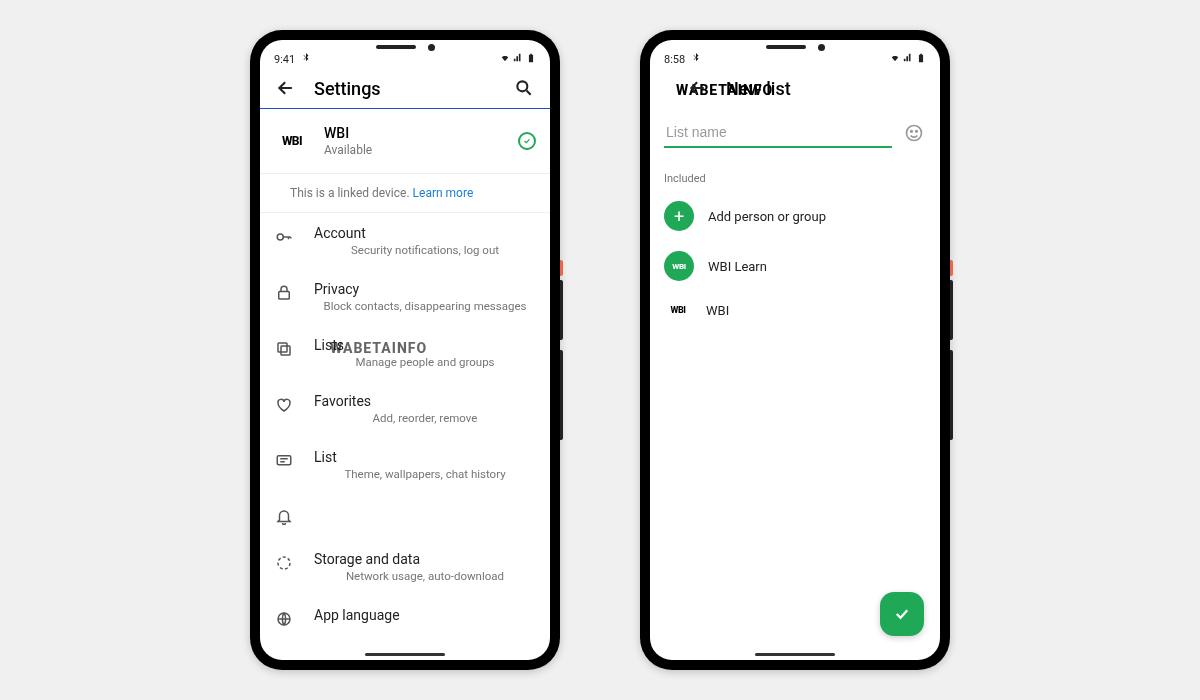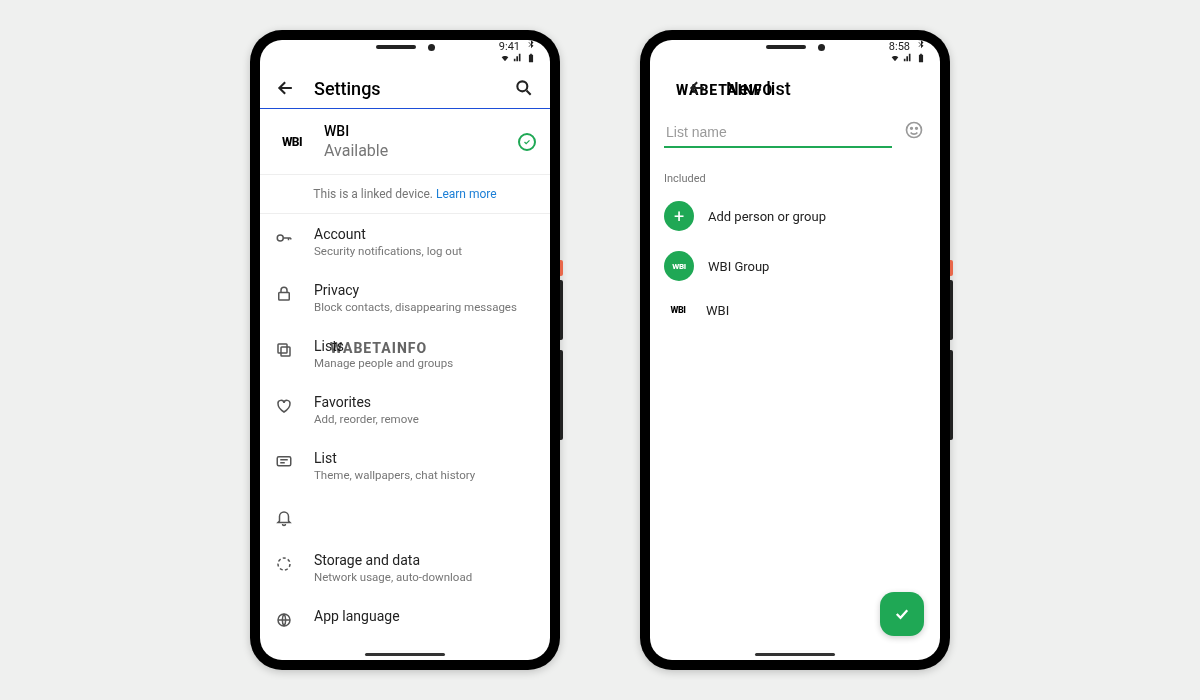--- a/index.html
+++ b/index.html
@@ -65,21 +65,20 @@
   .speaker { width: 40px; height: 4px; background: #222; border-radius: 2px; }
   .cam { width: 7px; height: 7px; background: #222; border-radius: 50%; }
   .status-bar {
     height: 28px;
     display: flex;
     justify-content: space-between;
     align-items: flex-end;
     padding: 0 14px 2px;
     font-size: 11px;
     color: #222;
-    flex-direction: column;
   }
   .status-left { display: flex; align-items: center; gap: 6px; }
   .status-right { display: flex; align-items: center; gap: 3px; }
   .mini-icon { width: 10px; height: 10px; display: inline-block; }
   .header {
     display: flex;
     align-items: center;
     padding: 8px 14px;
     gap: 16px;
     border-bottom: 1px solid #1d4ed8;
@@ -95,41 +94,40 @@
     border-bottom: 1px solid #eee;
   }
   .avatar-box {
     width: 36px; height: 36px;
     background: #fff;
     display: flex; align-items: center; justify-content: center;
     font-weight: 800; font-size: 12px; letter-spacing: -0.5px;
   }
   .profile-info { flex: 1; }
   .profile-name { font-size: 14px; font-weight: 500; }
-  .profile-status { font-size: 16px; color: #767676; margin-top: 2px; }
+  .profile-status { font-size: 12px; color: #767676; margin-top: 2px; }
   .linked-row {
-    padding: 12px 18px;
+    padding: 12px 30px;
     font-size: 12px;
     color: #767676;
     border-bottom: 1px solid #eee;
-    text-align: center;
   }
   .linked-row a { color: #1c7fd6; text-decoration: none; }
   .settings-list { flex: 1; overflow: hidden; }
   .setting-item {
     display: flex;
     align-items: flex-start;
     padding: 12px 14px;
     gap: 20px;
     cursor: pointer;
   }
   .setting-icon { width: 20px; height: 20px; margin-top: 2px; flex-shrink: 0; display:flex; align-items:center; justify-content:center;}
   .setting-text { flex: 1; }
   .setting-title { font-size: 14px; color: #222; }
-  .setting-sub { font-size: 11.5px; color: #767676; margin-top: 2px; }
+  .setting-sub { font-size: 11.5px; color: #767676; margin-top: 2px; text-align: center; }
   .nav-pill {
     position: absolute;
     bottom: 4px;
     left: 50%;
     transform: translateX(-50%);
     width: 80px;
     height: 3px;
     background: #333;
     border-radius: 2px;
   }
@@ -141,21 +139,21 @@
     letter-spacing: 1px;
     pointer-events: none;
     z-index: 0;
   }
   .wm1 { top: 42px; left: 26px; }
   .wm2 { top: 300px; left: 70px; opacity:0.6;}
   
   .input-row {
     padding: 10px 14px 6px;
     display: flex;
-    align-items: flex-start;
+    align-items: center;
     gap: 10px;
   }
   .list-input {
     flex: 1;
     border: none;
     border-bottom: 2px solid #1fa855;
     font-size: 14px;
     padding: 6px 2px;
     outline: none;
     color: #222;
@@ -425,21 +423,21 @@
 
     <div class="section-label">Included</div>
 
     <div class="list-item">
       <div class="chip chip-add">+</div>
       <div class="list-label">Add person or group</div>
     </div>
 
     <div class="list-item">
       <div class="chip chip-group">WBI</div>
-      <div class="list-label">WBI Group</div>
+      <div class="list-label">WBI Learn</div>
     </div>
 
     <div class="list-item">
       <div class="chip chip-wbi">WBI</div>
       <div class="list-label">WBI</div>
     </div>
 
     <div class="fab">
       <svg width="18" height="18" viewBox="0 0 24 24" fill="none" stroke="#fff" stroke-width="3">
           <path d="M5 12l5 5 9-10"></path>

